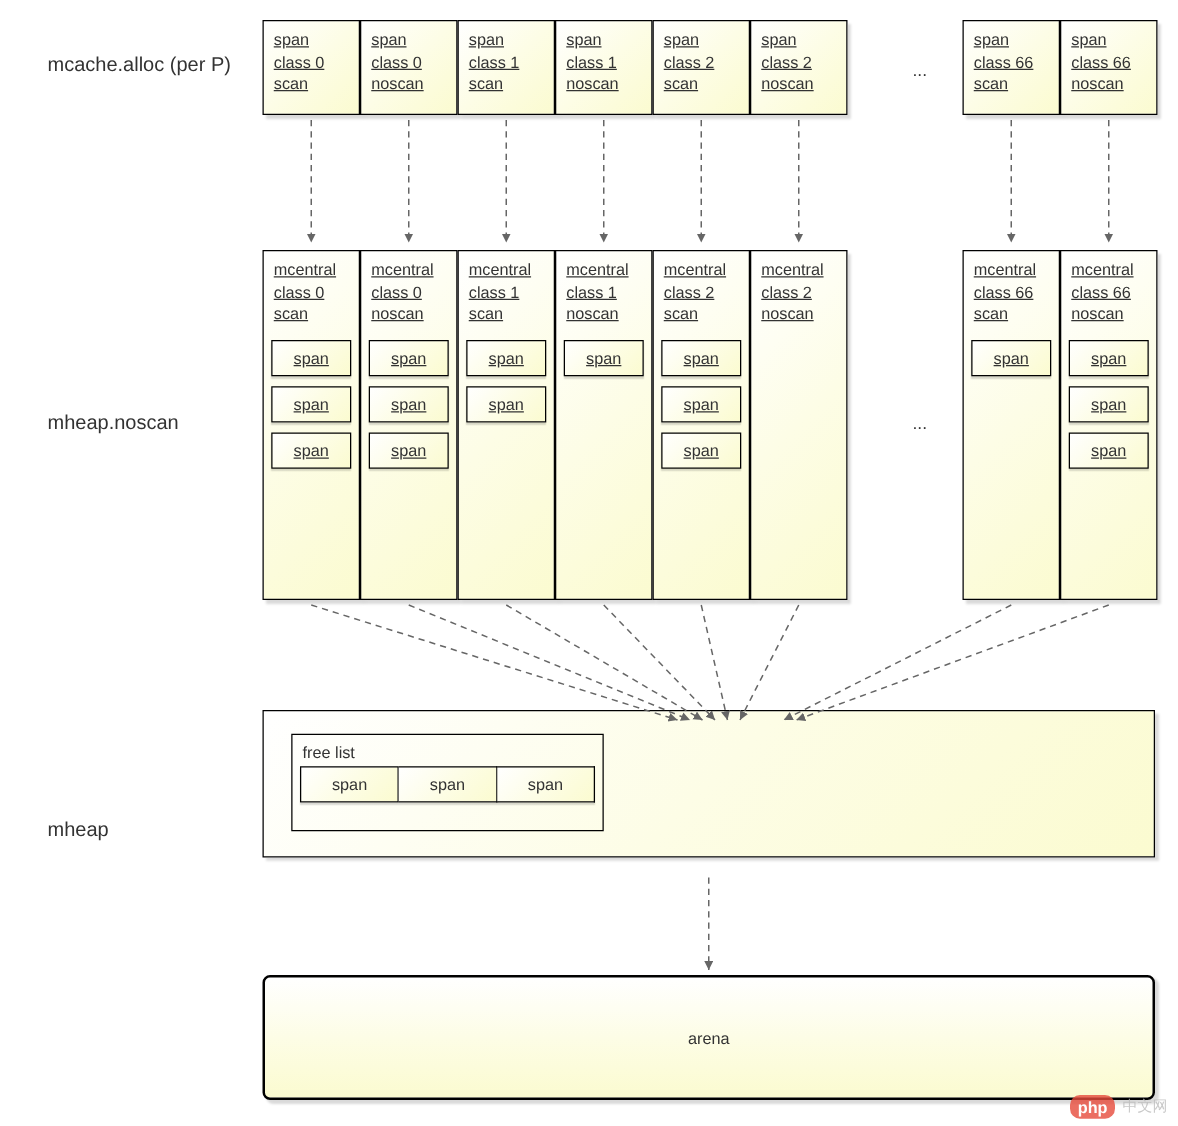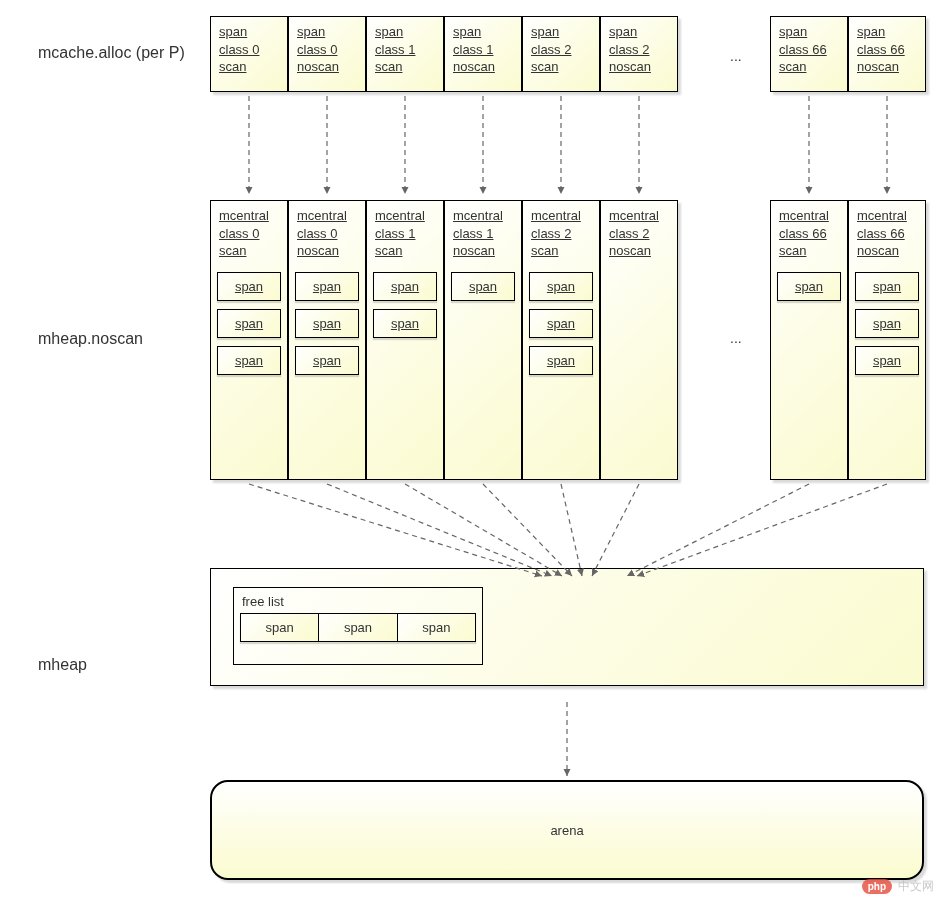--- a/index.html
+++ b/index.html
@@ -64,21 +64,21 @@
     flex: 1;
     margin: 0;
   }
   .freelist-row .spanitem + .spanitem {
     border-left: none;
   }
   .arena {
     position: absolute;
     background: linear-gradient(180deg, #ffffff 0%, #fdfde6 50%, #fbfbd0 100%);
     border: 2px solid #000;
-    border-radius: 18px;
+    border-radius: 6px;
     display: flex;
     align-items: center;
     justify-content: center;
     box-shadow: 3px 3px 2px rgba(0,0,0,0.15);
   }
   svg.arrows {
     position: absolute;
     left: 0; top: 0;
     width: 942px; height: 901px;
     pointer-events: none;
@@ -91,21 +91,21 @@
     color: #bbb;
     display: flex;
     align-items: center;
     gap: 6px;
     opacity: 0.8;
   }
   .watermark .php {
     background: #e74b3c;
     color: #fff;
     font-weight: bold;
-    font-size: 10px;
+    font-size: 13px;
     padding: 2px 6px;
     border-radius: 8px;
   }
 </style>
 </head>
 <body>
 
 <div class="label" style="left:38px; top:44px;">mcache.alloc (per P)</div>
 <div class="label" style="left:38px; top:330px;">mheap.noscan</div>
 <div class="label" style="left:38px; top:656px;">mheap</div>

